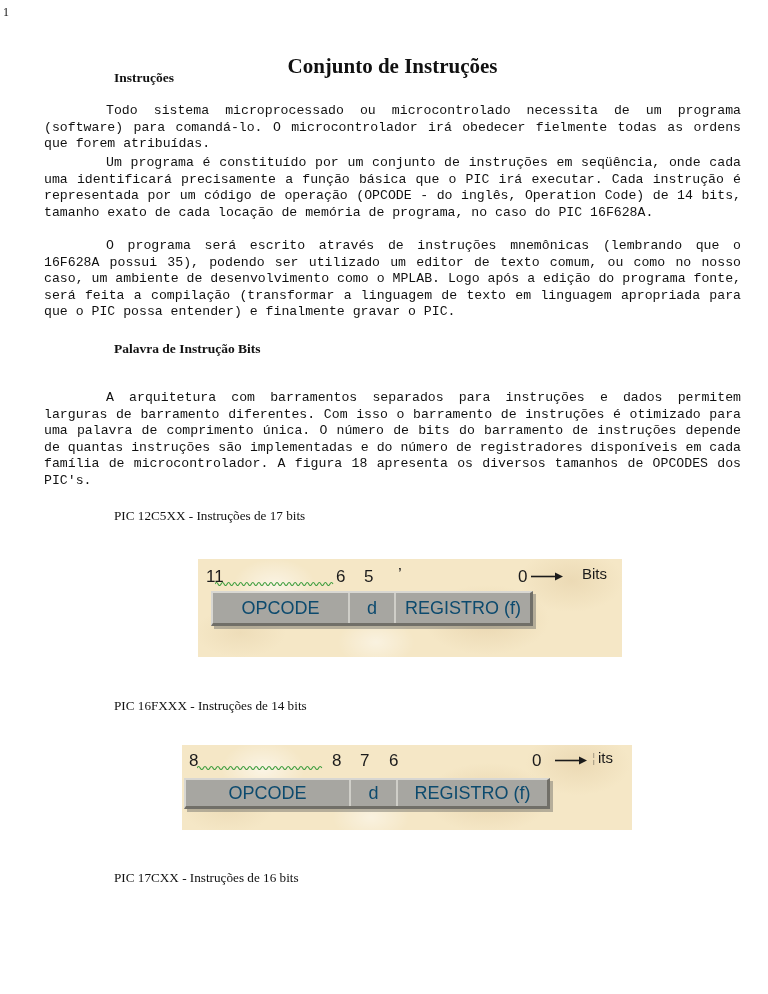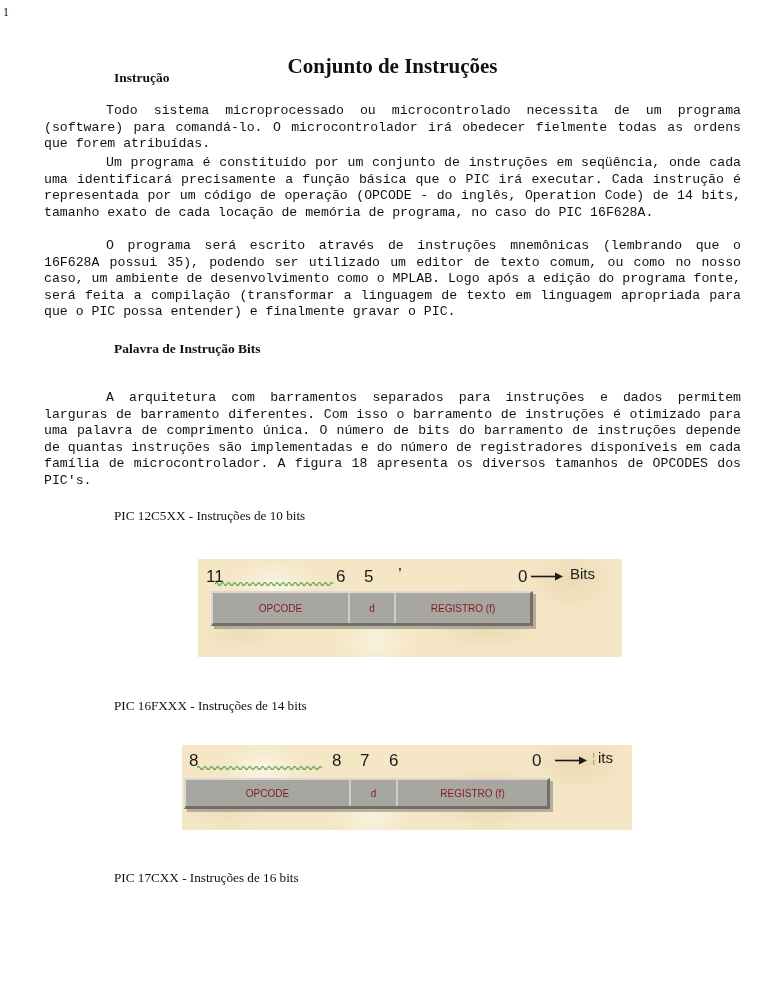--- a/index.html
+++ b/index.html
@@ -45,63 +45,63 @@
   .arrow svg{display:block;width:100%;height:100%;}
   .bitbar{
     display:flex;background:#a7a6a1;
     border-top:2px solid #d8d7d2;border-left:2px solid #d8d7d2;
     border-bottom:3px solid #716f68;border-right:3px solid #716f68;
     box-shadow:3px 3px 0 rgba(130,127,118,0.55);
     box-sizing:border-box;
   }
   .bitcell{
     display:flex;align-items:center;justify-content:center;
-    font-size:10px;color:#7f1d1d;box-sizing:border-box;white-space:nowrap;
+    font-size:18px;color:#0c4a6e;box-sizing:border-box;white-space:nowrap;
   }
   .bitcell + .bitcell{border-left:2px solid #cfcec8;}
 </style>
 </head>
 <body>
 
 <div id="page">
 
   <div id="page-number" class="abs">1</div>
 
   <div id="doc-title" class="abs">Conjunto de Instruções</div>
 
-  <div id="heading-1" class="abs section-heading">Instrução</div>
+  <div id="heading-1" class="abs section-heading">Instruções</div>
 
   <p id="p1" class="abs body-par">Todo sistema microprocessado ou microcontrolado necessita de um programa (software) para comandá-lo. O microcontrolador irá obedecer fielmente todas as ordens que forem atribuídas.</p>
   <p id="p2" class="abs body-par">Um programa é constituído por um conjunto de instruções em seqüência, onde cada uma identificará precisamente a função básica que o PIC irá executar. Cada instrução é representada por um código de operação (OPCODE - do inglês, Operation Code) de 14 bits, tamanho exato de cada locação de memória de programa, no caso do PIC 16F628A.</p>
   <p id="p3" class="abs body-par">O programa será escrito através de instruções mnemônicas (lembrando que o 16F628A possui 35), podendo ser utilizado um editor de texto comum, ou como no nosso caso, um ambiente de desenvolvimento como o MPLAB. Logo após a edição do programa fonte, será feita a compilação (transformar a linguagem de texto em linguagem apropriada para que o PIC possa entender) e finalmente gravar o PIC.</p>
 
   <div id="heading-2" class="abs section-heading">Palavra de Instrução Bits</div>
 
   <p id="p4" class="abs body-par">A arquitetura com barramentos separados para instruções e dados permitem larguras de barramento diferentes. Com isso o barramento de instruções é otimizado para uma palavra de comprimento única. O número de bits do barramento de instruções depende de quantas instruções são implementadas e do número de registradores disponíveis em cada família de microcontrolador. A figura 18 apresenta os diversos tamanhos de OPCODES dos PIC's.</p>
 
-  <div id="fig-label-1" class="abs fig-label">PIC 12C5XX - Instruções de 10 bits</div>
+  <div id="fig-label-1" class="abs fig-label">PIC 12C5XX - Instruções de 17 bits</div>
 
   <div id="figure-1" class="abs figure">
     <span class="abs bit-num" style="left:8px;top:8px;">11</span>
     <span class="abs wavy" style="left:17px;top:21px;width:121px;height:6px;">
       <svg viewBox="0 0 120 6" preserveAspectRatio="none">
           <path d="M0,4 q1.5,-3 3,0 t3,0 t3,0 t3,0 t3,0 t3,0 t3,0 t3,0 t3,0 t3,0 t3,0 t3,0 t3,0 t3,0 t3,0 t3,0 t3,0 t3,0 t3,0 t3,0 t3,0 t3,0 t3,0 t3,0 t3,0 t3,0 t3,0 t3,0 t3,0 t3,0 t3,0 t3,0 t3,0 t3,0 t3,0 t3,0 t3,0 t3,0 t3,0" fill="none" stroke="#3f9e3f" stroke-width="1.1"></path>
         </svg>
     </span>
     <span class="abs bit-num" style="left:138px;top:8px;">6</span>
     <span class="abs bit-num" style="left:166px;top:8px;">5</span>
     <span class="abs bit-num" style="left:200px;top:6px;">’</span>
     <span class="abs bit-num" style="left:320px;top:8px;">0</span>
     <span class="abs arrow" style="left:333px;top:13px;width:32px;height:9px;">
       <svg viewBox="0 0 32 9">
           <line x1="0" y1="4.5" x2="24" y2="4.5" stroke="#1b1b1b" stroke-width="1.6"></line>
           <polygon points="24,0.5 32,4.5 24,8.5" fill="#1b1b1b"></polygon>
         </svg>
     </span>
-    <span class="abs axis-word" style="left:372px;top:6px;">Bits</span>
+    <span class="abs axis-word" style="left:384px;top:6px;">Bits</span>
     <div class="abs bitbar" style="left:13px;top:32px;width:322px;height:35px;">
       <div class="bitcell" style="width:135px;">OPCODE</div>
       <div class="bitcell" style="width:46px;">d</div>
       <div class="bitcell" style="flex:1;">REGISTRO (f)</div>
     </div>
   </div>
 
   <div id="fig-label-2" class="abs fig-label">PIC 16FXXX - Instruções de 14 bits</div>
 
   <div id="figure-2" class="abs figure">

